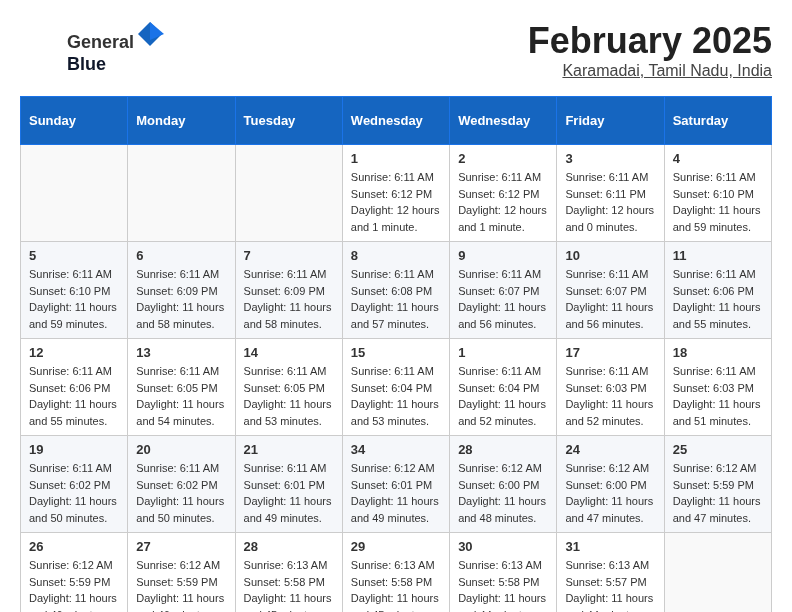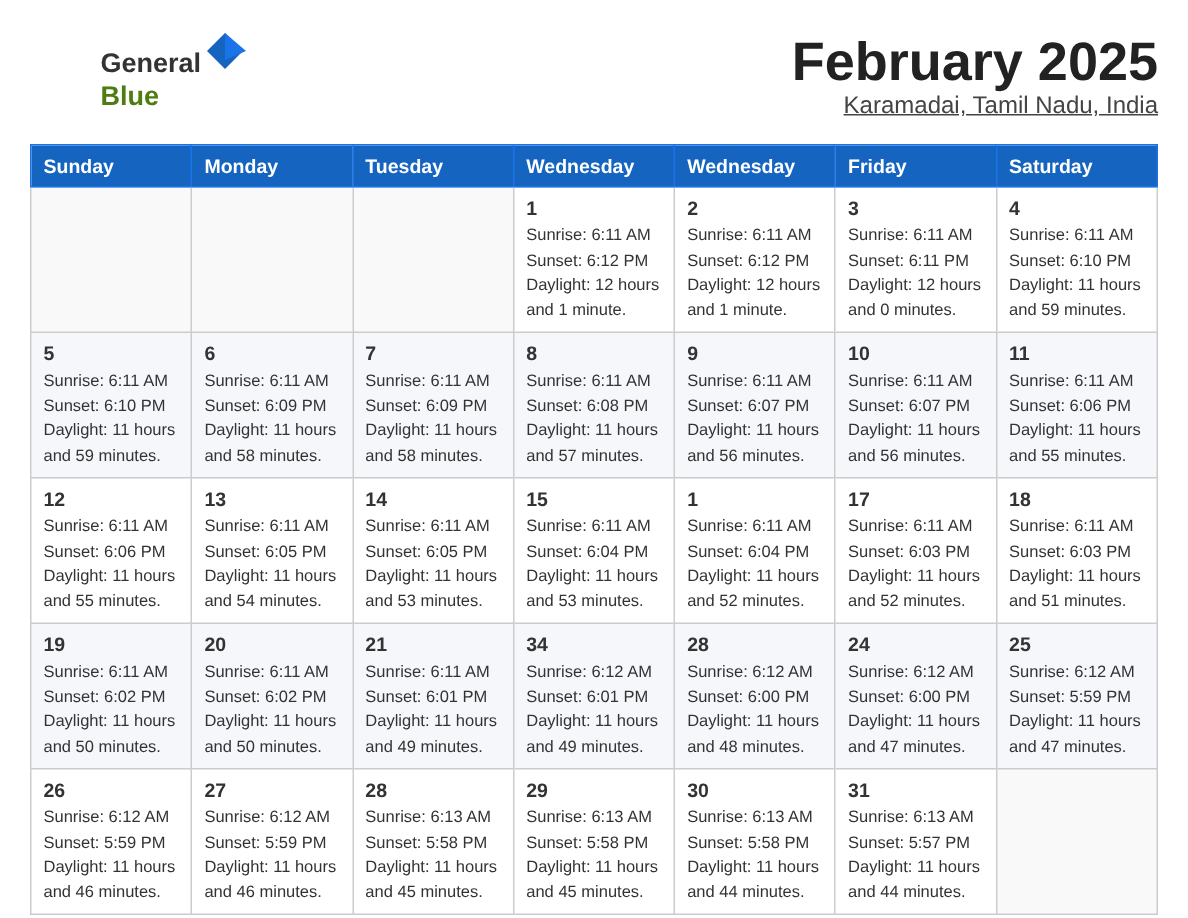--- a/index.html
+++ b/index.html
@@ -20,21 +20,21 @@
       display: flex;
       align-items: center;
       margin-left: 47px;
     }
     .logo-text {
       font-size: 18px;
       font-weight: bold;
       line-height: 1.2;
     }
     .logo-general { color: #333; }
-    .logo-blue { color: #4d7c0f; }
+    .logo-blue { color: #0f172a; }
     .logo-icon {
       width: 28px;
       height: 28px;
       margin-left: 2px;
     }
     .title-block {
       text-align: right;
     }
     .month-title {
       font-size: 36px;
@@ -49,21 +49,21 @@
     .calendar {
       width: 100%;
       border-collapse: collapse;
       border: 1px solid #ccc;
     }
     .calendar th {
       background-color: #1565c0;
       color: #fff;
       font-size: 13px;
       font-weight: bold;
-      padding: 6px 8px;
+      padding: 16px 8px;
       border: 1px solid #1a73e8;
       text-align: left;
     }
     .calendar td {
       vertical-align: top;
       padding: 6px 8px;
       border: 1px solid #ccc;
       font-size: 11px;
       color: #333;
       height: 88px;

